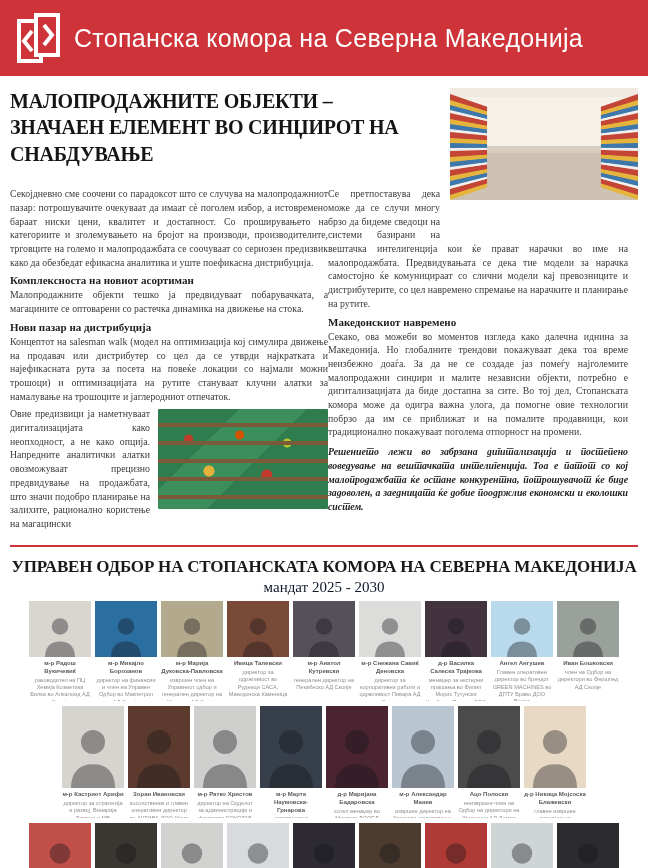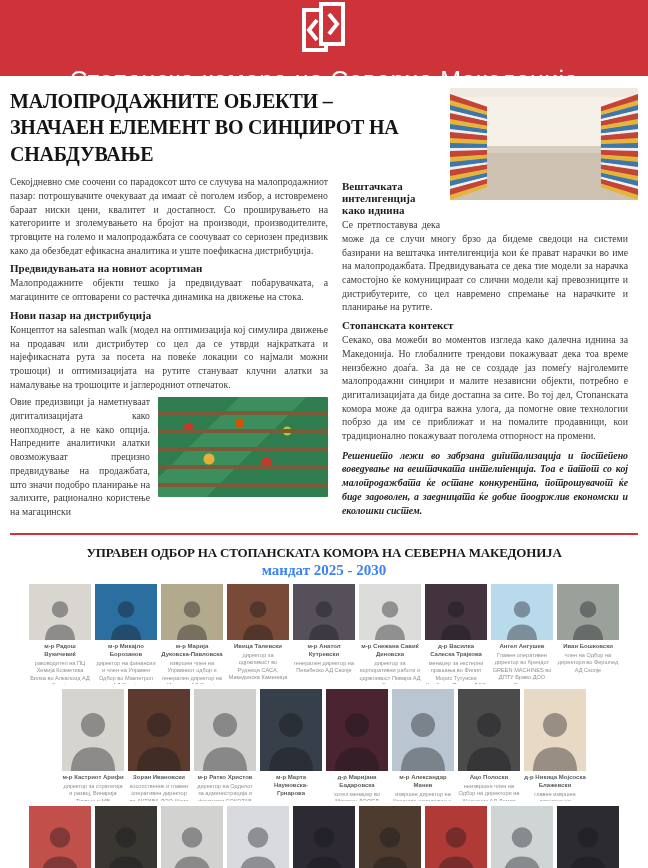--- a/index.html
+++ b/index.html
@@ -5,21 +5,21 @@
   * { margin:0; padding:0; box-sizing:border-box; }
   html,body { background:#ffffff; }
   body {
     width:648px; height:868px; margin:0 auto; overflow:hidden;
     font-family:"Liberation Serif", serif; color:#3a3a3a;
   }
 
   
   .masthead {
     height:76px; background:#cd3338; display:flex; align-items:center;
-    padding:0 16px; gap:12px;flex-direction:column;
+    padding:0 16px; gap:12px;
   }
   .masthead svg { display:block; }
   .masthead-title {
     color:#fff; font-family:"Liberation Sans", sans-serif;
     font-size:25px; font-weight:400; letter-spacing:.3px;
   }
 
   
   .article { position:relative; padding:12px 20px 0 10px; }
   .article-title {
@@ -34,21 +34,21 @@
     overflow:hidden; border-radius:1px;
   }
   .photo-aisle::before, .photo-aisle::after {
     content:""; position:absolute; top:6px; bottom:0; width:62px;
     background:repeating-linear-gradient(to bottom,
       #c44436 0 6px, #e5b43c 6px 11px, #3d77ab 11px 16px, #f0efec 16px 19px);
   }
   .photo-aisle::before { left:0; transform:perspective(120px) rotateY(38deg); transform-origin:left center; }
   .photo-aisle::after  { right:0; transform:perspective(120px) rotateY(-38deg); transform-origin:right center; }
 
-  .cols { display:flex; gap:14px; margin-top:8px;justify-content:space-between; }
+  .cols { display:flex; gap:0; margin-top:20px;justify-content:space-between; }
   .col-left  { width:318px; flex:none; }
   .col-right { flex:1; min-width:0; }
   .photo-spacer { float:right; width:188px; height:52px; }
 
   .article p {
     font-size:9.8px; line-height:1.4; text-align:justify; margin:0 0 4px 0; color:#3b3b3b;
   }
   .article h3 {
     font-size:11px; font-weight:700; color:#1e1e1e; margin:5px 0 2px 0;
   }
@@ -66,23 +66,23 @@
       radial-gradient(circle at 64% 66%, #c0392b 0 5px, rgba(0,0,0,0) 6px),
       linear-gradient(135deg, #2f7d4f 0 30%, #3c8f5c 30% 55%, #2f7d4f 55% 100%);
     border-radius:1px;
   }
 
   .divider { border:none; border-top:2px solid #cd3338; margin:10px 10px 0 10px; }
 
   
   .board { padding-top:10px; text-align:center; }
   .board-title {
-    font-size:13px; font-weight:700; color:#1a1a1a; line-height:1.2; letter-spacing:-.2px;
-  }
-  .board-subtitle { font-size:15px; font-weight:700; color:#3b82f6; margin-top:2px; }
+    font-size:17px; font-weight:700; color:#1a1a1a; line-height:1.2; letter-spacing:-.2px;
+  }
+  .board-subtitle { font-size:15px; font-weight:400; color:#0f172a; margin-top:2px; }
 
   .board-row { display:flex; justify-content:center; gap:4px; margin-top:5px; }
   .member { width:62px; flex:none; }
   .member-photo {
     width:100%; overflow:hidden; position:relative; background:#999;
   }
   .row-0 .member-photo { height:56px; }
   .row-1 .member-photo { height:82px; }
   .row-2 .member-photo { height:70px; }
   .member-photo svg { position:absolute; left:0; bottom:-2px; width:100%; height:88%; }
@@ -112,35 +112,34 @@
   <div class="masthead-title">Стопанска комора на Северна Македонија</div>
 </header>
 
 <section class="article">
   <div class="photo-aisle"></div>
   <h1 class="article-title">МАЛОПРОДАЖНИТЕ ОБЈЕКТИ – ЗНАЧАЕН ЕЛЕМЕНТ ВО СИНЏИРОТ НА СНАБДУВАЊЕ</h1>
 
   <div class="cols">
     <div class="col-left">
       <p>Секојдневно сме соочени со парадоксот што се случува на малопродажниот пазар: потрошувачите очекуваат да имаат сѐ поголем избор, а истовремено бараат ниски цени, квалитет и достапност. Со проширувањето на категориите и зголемувањето на бројот на производи, производителите, трговците на големо и малопродажбата се соочуваат со сериозен предизвик како да обезбедат ефикасна аналитика и уште поефикасна дистрибуција.</p>
-      <h3>Предвидувањата на новиот асортиман</h3>
+      <h3>Комплексноста на новиот асортиман</h3>
       <p>Малопродажните објекти тешко ја предвидуваат побарувачката, а магацините се оптоварени со растечка динамика на движење на стока.</p>
       <h3>Нови пазар на дистрибуција</h3>
       <p>Концептот на salesman walk (модел на оптимизација кој симулира движење на продавач или дистрибутер со цел да се утврди најкратката и најефикасната рута за посета на повеќе локации со најмали можни трошоци) и оптимизацијата на рутите стануваат клучни алатки за намалување на трошоците и јаглеродниот отпечаток.</p>
       <div>
         <div class="photo-produce"></div>
         <p>Овие предизвици ја наметнуваат дигитализацијата како неопходност, а не како опција. Напредните аналитички алатки овозможуваат прецизно предвидување на продажбата, што значи подобро планирање на залихите, рационално користење на магацински</p>
       </div>
     </div>
 
     <div class="col-right">
       <div class="photo-spacer"></div>
-      <h3>Вештачката интелигенција како иднина</h3>
       <p>Се претпоставува дека може да се случи многу брзо да бидеме сведоци на системи базирани на вештачка интелигенција кои ќе прават нарачки во име на малопродажбата. Предвидувањата се дека тие модели за нарачка самостојно ќе комуницираат со слични модели кај превозниците и дистрибутерите, со цел навремено спремање на нарачките и планирање на рутите.</p>
-      <h3>Стопанската контекст</h3>
+      <h3>Македонскиот навремено</h3>
       <p>Секако, ова можеби во моментов изгледа како далечна иднина за Македонија. Но глобалните трендови покажуваат дека тоа време неизбежно доаѓа. За да не се создаде јаз помеѓу најголемите малопродажни синџири и малите независни објекти, потребно е дигитализацијата да биде достапна за сите. Во тој дел, Стопанската комора може да одигра важна улога, да помогне овие технологии побрзо да им се приближат и на помалите продавници, кои традиционално покажуваат поголема отпорност на промени.</p>
       <p class="conclusion">Решението лежи во забрзана дигитализација и постепено воведување на вештачката интелигенција. Тоа е патот со кој малопродажбата ќе остане конкурентна, потрошувачот ќе биде задоволен, а заедницата ќе добие поодржлив економски и еколошки систем.</p>
     </div>
   </div>
 </section>
 
 <hr class="divider">
 
 <section class="board">
   <div class="board-title">УПРАВЕН ОДБОР НА СТОПАНСКАТА КОМОРА НА СЕВЕРНА МАКЕДОНИЈА</div>

